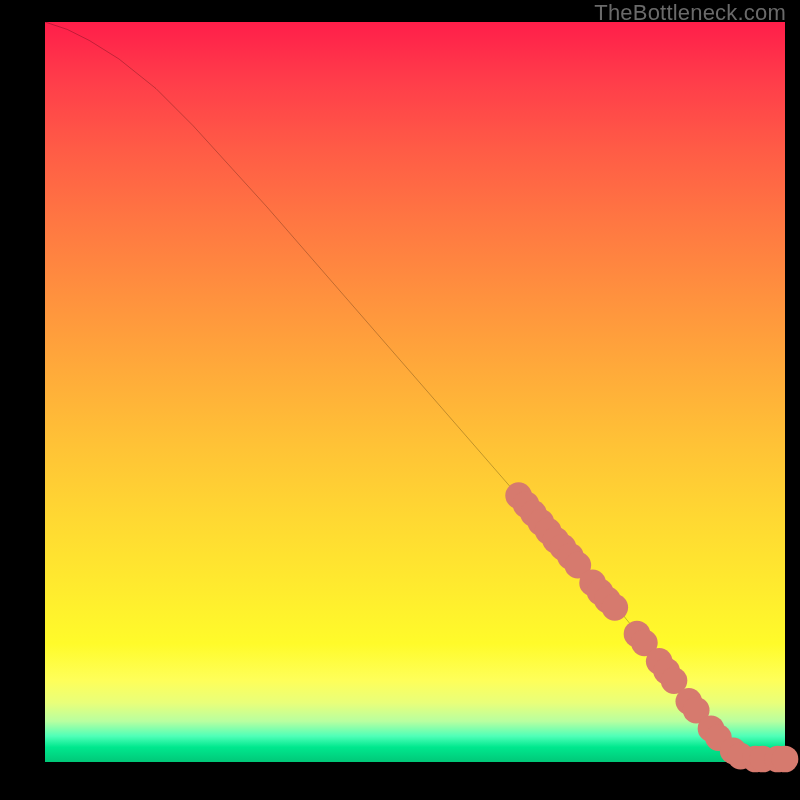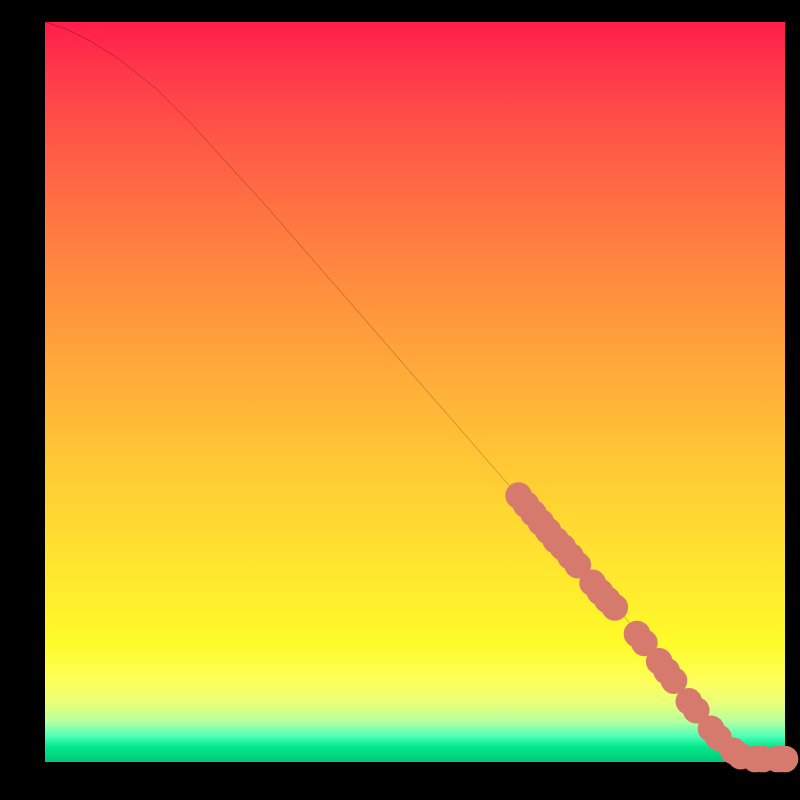--- a/index.html
+++ b/index.html
@@ -96,13 +96,14 @@
           <circle cx="93.000" cy="98.500" r="1.8" fill="#d67a6e" vector-effect="non-scaling-stroke"></circle>
           <circle cx="94.000" cy="99.200" r="1.8" fill="#d67a6e" vector-effect="non-scaling-stroke"></circle>
           <circle cx="96.000" cy="99.600" r="1.8" fill="#d67a6e" vector-effect="non-scaling-stroke"></circle>
           <circle cx="97.000" cy="99.600" r="1.8" fill="#d67a6e" vector-effect="non-scaling-stroke"></circle>
           <circle cx="99.000" cy="99.600" r="1.8" fill="#d67a6e" vector-effect="non-scaling-stroke"></circle>
           <circle cx="100.000" cy="99.600" r="1.8" fill="#d67a6e" vector-effect="non-scaling-stroke"></circle>
         </g>
     </svg>
   </div>
 
+  <div class="watermark">TheBottleneck.com</div>
 </div>
 
 </body></html>

